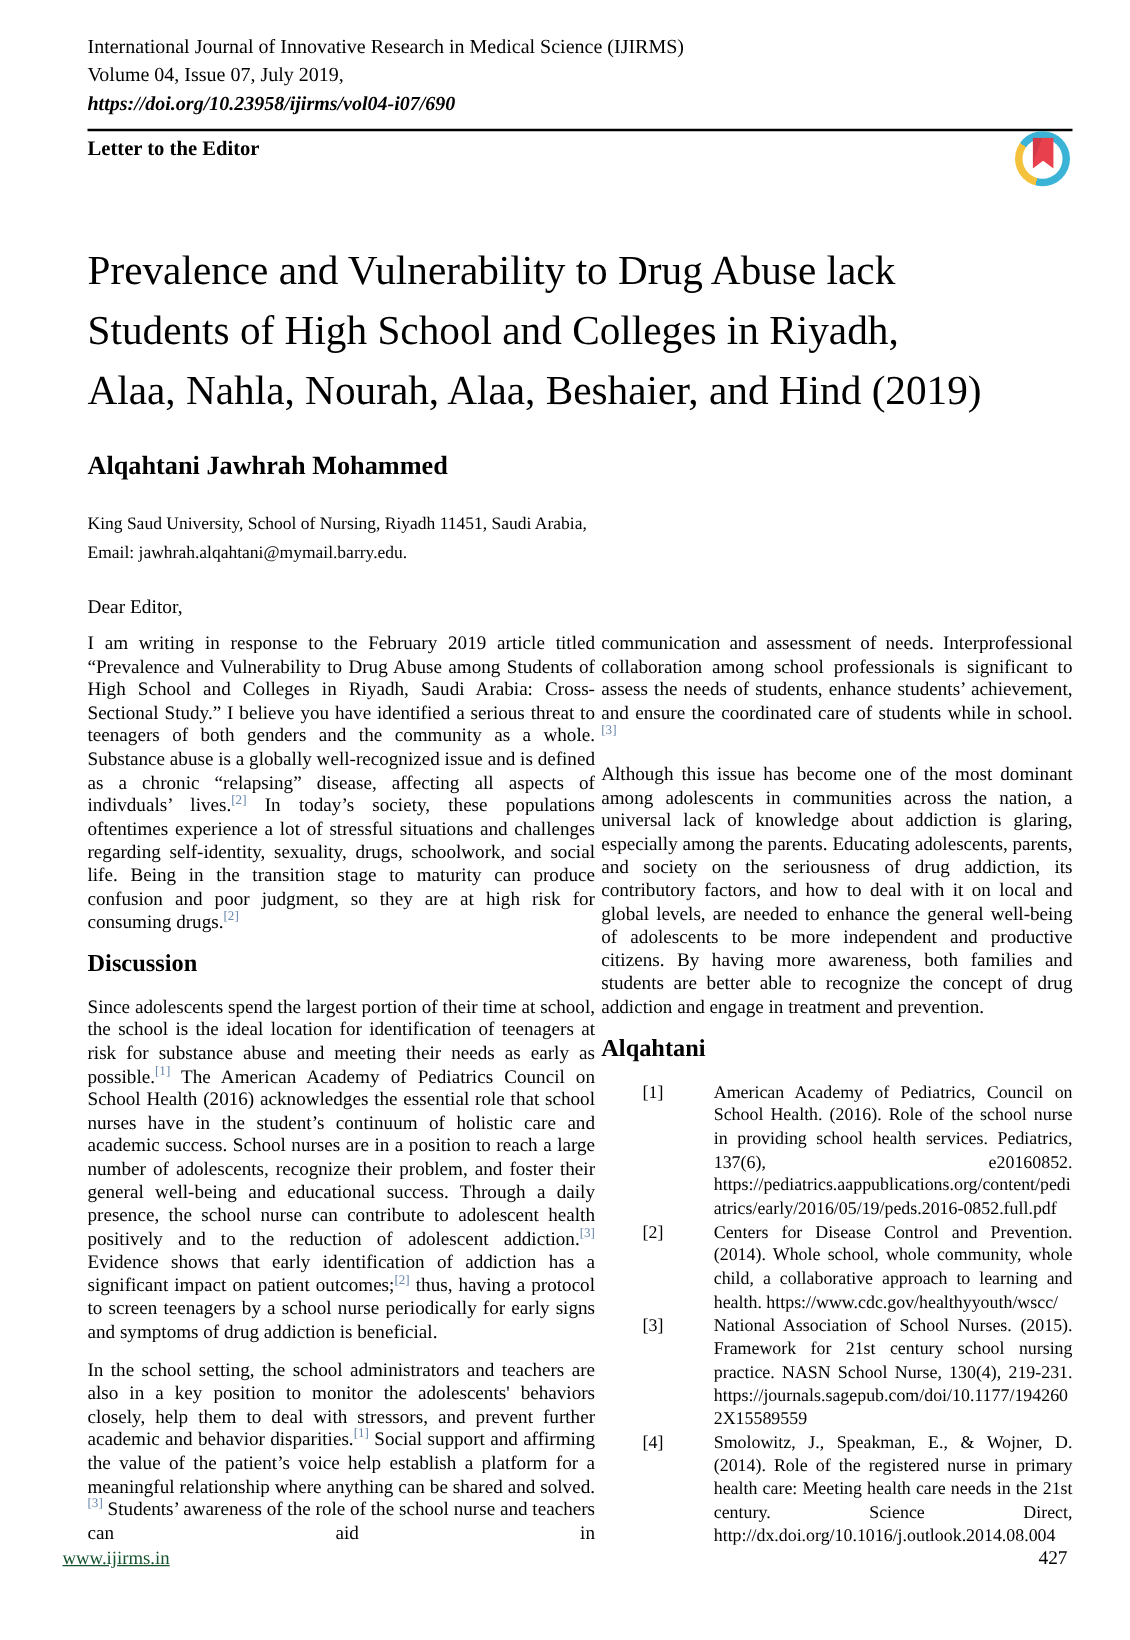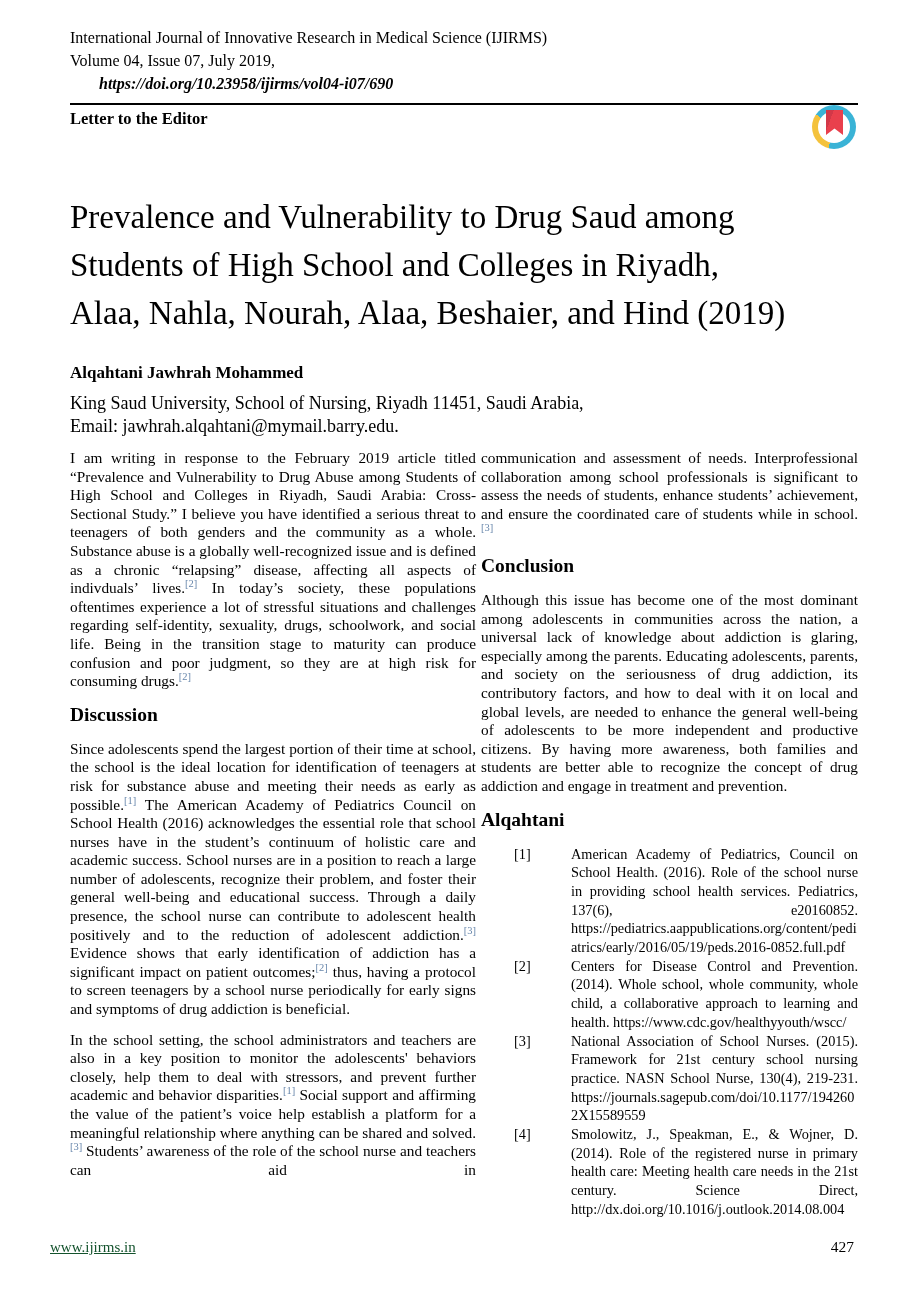--- a/index.html
+++ b/index.html
@@ -9,40 +9,40 @@
     background:#ffffff;
     font-family:"Liberation Serif","DejaVu Serif",serif;
     color:#000;
     overflow:hidden;
     box-sizing:border-box;
   }
   .content{padding:26px 46px 0 70px;}
 
   
   .jheader{font-size:16px;line-height:23px;}
-  .jheader .doi{font-weight:bold;font-style:italic;margin-left:29px;}
+  .jheader .doi{font-weight:bold;font-style:italic;}
   .head-rule{border:none;border-top:2px solid #000;margin:8px 0 0 0;}
 
   .type-row{display:flex;justify-content:space-between;align-items:flex-start;height:46px;}
   .article-type{font-weight:bold;font-size:16.5px;padding-top:4px;}
 
   
   .logo{position:relative;width:44px;height:44px;margin-right:2px;}
   .logo-ring{position:absolute;inset:0;border-radius:50%;
     background:conic-gradient(#3ab3d6 0 195deg,#f4c23c 195deg 305deg,#3ab3d6 305deg 360deg);}
   .logo-inner{position:absolute;inset:6px;border-radius:50%;background:#fff;}
   .logo-mark{position:absolute;left:14px;top:5px;width:17px;height:25px;
     background:linear-gradient(110deg,#d23848 0 30%,#e9404d 30%);
     clip-path:polygon(0 0,100% 0,100% 100%,50% 74%,0 100%);}
 
   
   .title{margin-top:42px;font-size:33px;line-height:48px;font-weight:normal;}
   .title div{white-space:nowrap;}
-  .author{margin-top:24px;font-weight:bold;font-size:17px;line-height:23px;}
-  .affil{margin-top:8px;font-size:18px;line-height:23px;}
+  .author{margin-top:24px;font-weight:bold;font-size:21px;line-height:23px;}
+  .affil{margin-top:24px;font-size:14px;line-height:23px;}
   .salutation{margin-top:22px;font-size:15.5px;line-height:19px;}
 
   
   .columns{display:grid;grid-template-columns:406px 1fr;column-gap:5px;margin-top:11px;}
   .col{min-width:0;}
   .para{margin:0 0 12px 0;font-size:15.3px;line-height:18.6px;text-align:justify;}
   .para-cont{text-align-last:justify;}
   sup.cite{color:#6786ab;font-size:10.5px;line-height:0;}
   .section-heading{font-size:19.5px;line-height:24px;font-weight:bold;margin:10px 0 13px 0;}
 
@@ -74,42 +74,42 @@
     <div class="type-row">
       <div class="article-type">Letter to the Editor</div>
       <div class="logo">
         <span class="logo-ring"></span>
         <span class="logo-inner"></span>
         <span class="logo-mark"></span>
       </div>
     </div>
 
     <div class="title">
-      <div>Prevalence and Vulnerability to Drug Saud among</div>
+      <div>Prevalence and Vulnerability to Drug Abuse lack</div>
       <div>Students of High School and Colleges in Riyadh,</div>
       <div>Alaa, Nahla, Nourah, Alaa, Beshaier, and Hind (2019)</div>
     </div>
 
     <div class="author">Alqahtani Jawhrah Mohammed</div>
     <div class="affil">
       <div>King Saud University, School of Nursing, Riyadh 11451, Saudi Arabia,</div>
       <div>Email: jawhrah.alqahtani@mymail.barry.edu.</div>
     </div>
 
+    <div class="salutation">Dear Editor,</div>
 
     <div class="columns">
       <div class="col">
           <p class="para">I am writing in response to the February 2019 article titled “Prevalence and Vulnerability to Drug Abuse among Students of High School and Colleges in Riyadh, Saudi Arabia: Cross-Sectional Study.” I believe you have identified a serious threat to teenagers of both genders and the community as a whole. Substance abuse is a globally well-recognized issue and is defined as a chronic “relapsing” disease, affecting all aspects of indivduals’ lives.<sup class="cite">[2]</sup> In today’s society, these populations oftentimes experience a lot of stressful situations and challenges regarding self-identity, sexuality, drugs, schoolwork, and social life. Being in the transition stage to maturity can produce confusion and poor judgment, so they are at high risk for consuming drugs.<sup class="cite">[2]</sup></p>
           <h2 class="section-heading">Discussion</h2>
           <p class="para">Since adolescents spend the largest portion of their time at school, the school is the ideal location for identification of teenagers at risk for substance abuse and meeting their needs as early as possible.<sup class="cite">[1]</sup> The American Academy of Pediatrics Council on School Health (2016) acknowledges the essential role that school nurses have in the student’s continuum of holistic care and academic success. School nurses are in a position to reach a large number of adolescents, recognize their problem, and foster their general well-being and educational success. Through a daily presence, the school nurse can contribute to adolescent health positively and to the reduction of adolescent addiction.<sup class="cite">[3]</sup> Evidence shows that early identification of addiction has a significant impact on patient outcomes;<sup class="cite">[2]</sup> thus, having a protocol to screen teenagers by a school nurse periodically for early signs and symptoms of drug addiction is beneficial.</p>
           <p class="para para-cont">In the school setting, the school administrators and teachers are also in a key position to monitor the adolescents' behaviors closely, help them to deal with stressors, and prevent further academic and behavior disparities.<sup class="cite">[1]</sup> Social support and affirming the value of the patient’s voice help establish a platform for a meaningful relationship where anything can be shared and solved.<sup class="cite">[3]</sup> Students’ awareness of the role of the school nurse and teachers can aid in</p>
         </div>
       <div class="col">
           <p class="para">communication and assessment of needs. Interprofessional collaboration among school professionals is significant to assess the needs of students, enhance students’ achievement, and ensure the coordinated care of students while in school.<sup class="cite">[3]</sup></p>
-          <h2 class="section-heading">Conclusion</h2>
           <p class="para">Although this issue has become one of the most dominant among adolescents in communities across the nation, a universal lack of knowledge about addiction is glaring, especially among the parents. Educating adolescents, parents, and society on the seriousness of drug addiction, its contributory factors, and how to deal with it on local and global levels, are needed to enhance the general well-being of adolescents to be more independent and productive citizens. By having more awareness, both families and students are better able to recognize the concept of drug addiction and engage in treatment and prevention.</p>
           <h2 class="section-heading">Alqahtani</h2>
           <div class="ref-list">
             <div class="ref-item">
               <span class="ref-label">[1]</span>
               <span class="ref-text">American Academy of Pediatrics, Council on School Health. (2016). Role of the school nurse in providing school health services. Pediatrics, 137(6), e20160852. https://pediatrics.aappublications.org/content/pediatrics/early/2016/05/19/peds.2016-0852.full.pdf</span>
             </div>
             <div class="ref-item">
               <span class="ref-label">[2]</span>
               <span class="ref-text">Centers for Disease Control and Prevention. (2014). Whole school, whole community, whole child, a collaborative approach to learning and health. https://www.cdc.gov/healthyyouth/wscc/</span>

